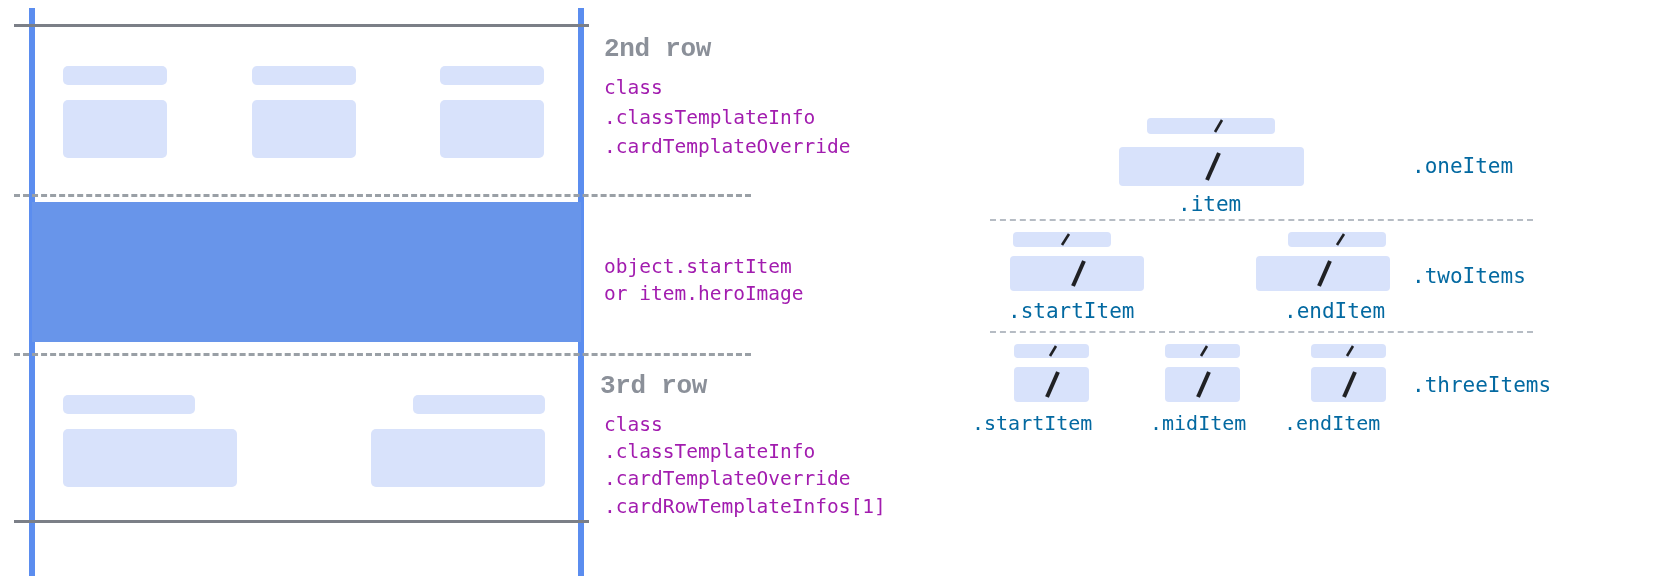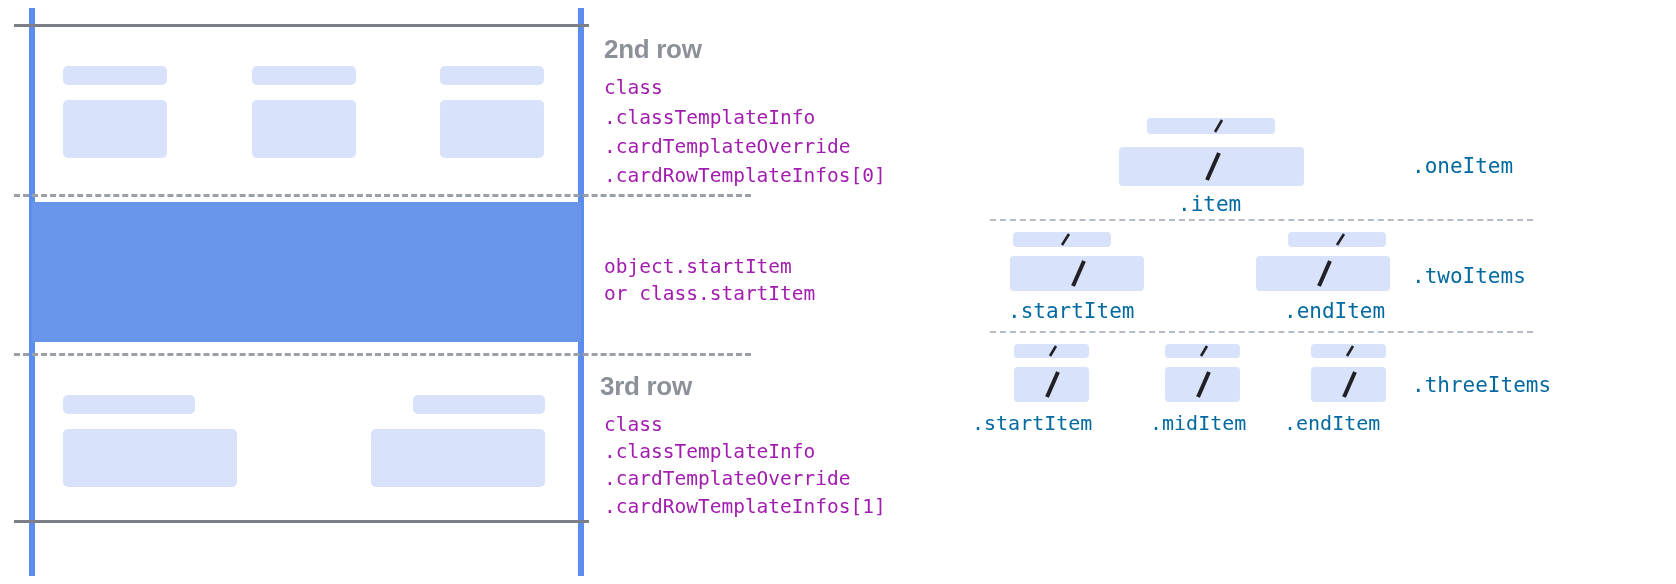--- a/index.html
+++ b/index.html
@@ -44,21 +44,21 @@
     border-radius: 5px;
   }
   .hero {
     position: absolute;
     background: #6895ea;
   }
 
   
   .row-title {
     position: absolute;
-    font-family: Liberation Sans, sans-serif;
+    font-family: Liberation Mono, monospace;
     font-weight: bold;
     font-size: 26px;
     color: #8b9099;
     letter-spacing: -0.3px;
     white-space: pre;
   }
   .mono {
     position: absolute;
     font-family: "DejaVu Sans Mono", monospace;
     font-size: 19.5px;
@@ -114,24 +114,23 @@
   <div class="chip" style="left:63px; top:395px; width:132px; height:19px;"></div>
   <div class="chip" style="left:63px; top:429px; width:174px; height:58px;"></div>
 
   <div class="chip" style="left:413px; top:395px; width:132px; height:19px;"></div>
   <div class="chip" style="left:371px; top:429px; width:174px; height:58px;"></div>
 
   <div class="row-title" style="left:604px; top:34px;">2nd row</div>
   <div class="mono" style="left:604px; top:73px;">class</div>
   <div class="mono" style="left:604px; top:103px;">.classTemplateInfo</div>
   <div class="mono" style="left:604px; top:132px;">.cardTemplateOverride</div>
-  <div class="mono" style="left:604px; top:161px;">.cardRowTemplateInfos[0]</div>
 
   <div class="mono" style="left:604px; top:252px;">object.startItem</div>
-  <div class="mono" style="left:604px; top:279px;">or class.startItem</div>
+  <div class="mono" style="left:604px; top:279px;">or item.heroImage</div>
 
   <div class="row-title" style="left:600px; top:371px;">3rd row</div>
   <div class="mono" style="left:604px; top:410px;">class</div>
   <div class="mono" style="left:604px; top:437px;">.classTemplateInfo</div>
   <div class="mono" style="left:604px; top:464px;">.cardTemplateOverride</div>
   <div class="mono" style="left:604px; top:492px;">.cardRowTemplateInfos[1]</div>
 
   <div class="slashbox" style="left:1147px; top:118px; width:128px; height:16px;">
     <svg viewBox="0 0 128 16" preserveAspectRatio="none">
       <line x1="68" y1="14" x2="75" y2="2" stroke="#202124" stroke-width="2.6"></line>

